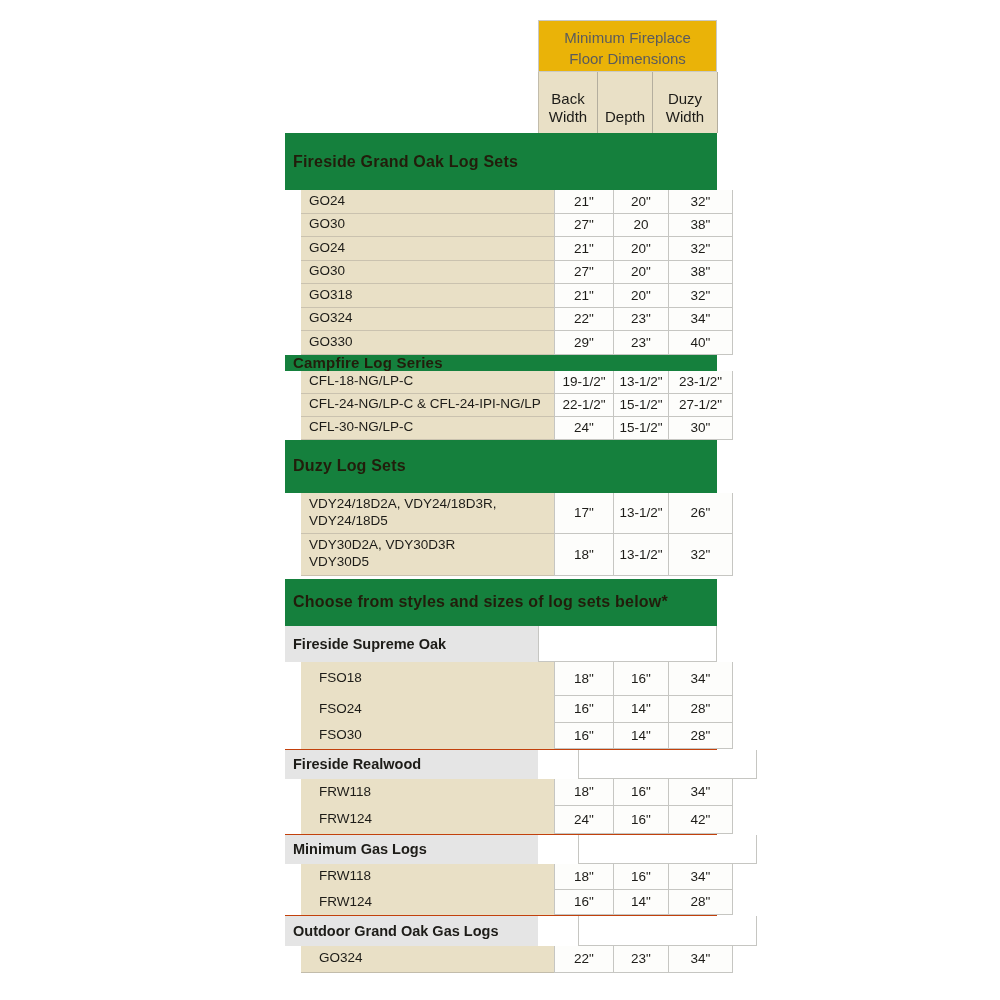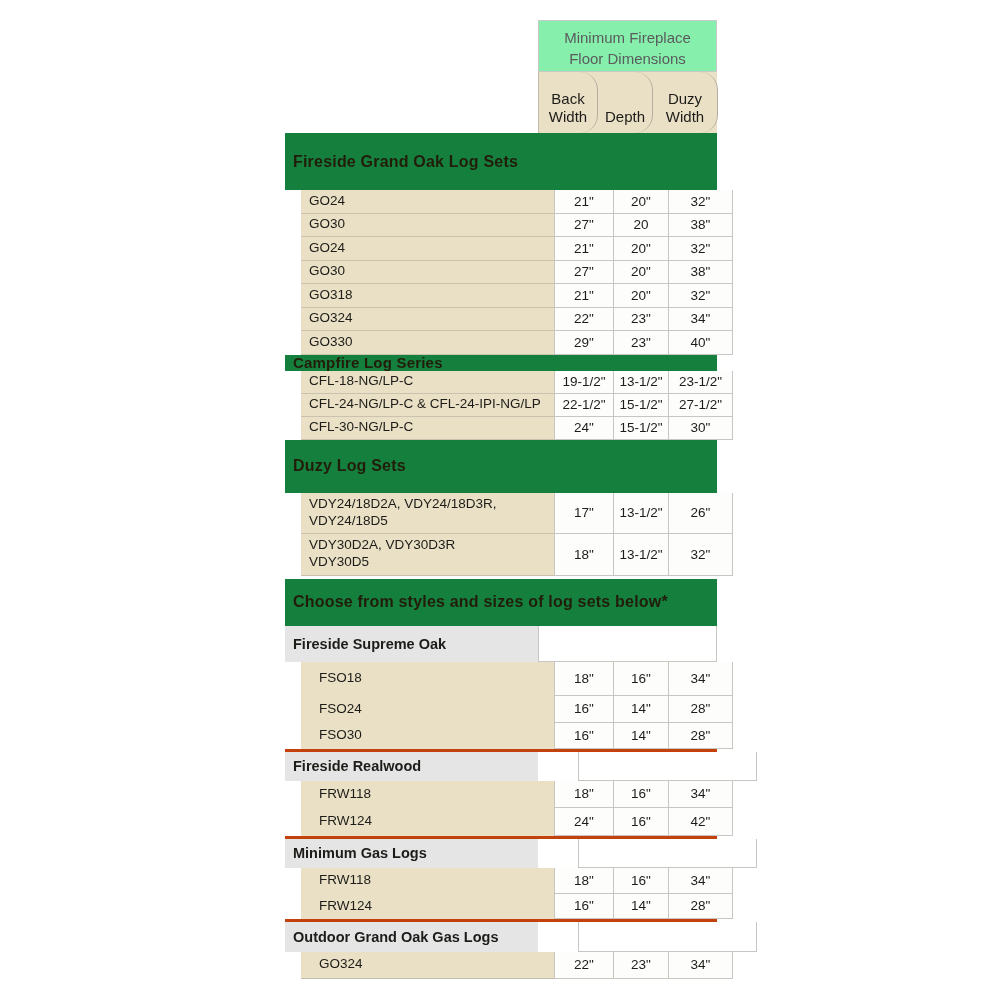--- a/index.html
+++ b/index.html
@@ -2,29 +2,29 @@
 <html><head>
 <meta charset="utf-8">
 <style>
   html,body{margin:0;padding:0;background:#ffffff;}
   .page{position:relative;width:1000px;height:1000px;background:#ffffff;overflow:hidden;
         font-family:"Liberation Sans",sans-serif;color:#1d1c18;}
   .tbl{position:absolute;left:285px;top:20px;width:432px;}
 
   
   .dim-title{margin-left:253px;width:179px;height:52px;box-sizing:border-box;
-    background:#86efac;border:1px solid #c9c9c5;color:#5a5b5d;text-align:center;
+    background:#eab308;border:1px solid #c9c9c5;color:#5a5b5d;text-align:center;
     font-size:15px;line-height:1.4;padding-top:6px;}
 
   
   .col-hdr{margin-left:253px;width:179px;height:61px;box-sizing:border-box;background:#e9e0c6;
     display:grid;grid-template-columns:59px 55px 65px;border-left:1px solid #c2bcab;}
   .col-hdr .c{display:flex;align-items:flex-end;justify-content:center;text-align:center;
     font-size:15px;line-height:1.25;padding-bottom:6px;border-right:1px solid #b4ae9e;
-    box-sizing:border-box;color:#1d1c18;border-radius:18px;}
+    box-sizing:border-box;color:#1d1c18;}
 
   
   .band{background:#15803d;color:#221d0b;font-weight:bold;font-size:16px;
     display:flex;align-items:center;padding-left:8px;box-sizing:border-box;letter-spacing:.2px;}
   .band-tall{height:57px}.band-thin{height:16px}.band-mid{height:53px}
   .band-choose{height:47px;margin-top:3px}
 
   
   .row{display:grid;grid-template-columns:253px 59px 55px 65px;box-sizing:border-box;padding-left:16px;}
   .row .lbl{background:#e9e0c6;font-size:13.5px;padding-left:8px;display:flex;
@@ -34,21 +34,21 @@
     border-bottom:1px solid #c6c6c2;border-left:1px solid #c6c6c2;box-sizing:border-box;}
   .row .val.last-col{border-right:1px solid #c6c6c2;}
   .r-a{height:23.5px}.r-b{height:23px}.r-c{height:41.5px}
 
   
   .subhdr{display:grid;grid-template-columns:253px 179px;box-sizing:border-box;}
   .subhdr .shl{background:#e5e5e5;font-weight:bold;font-size:14.5px;padding-left:8px;
     display:flex;align-items:center;box-sizing:border-box;}
   .subhdr .blank{background:#ffffff;border-left:1px solid #c6c6c2;border-right:1px solid #c6c6c2;
     border-bottom:1px solid #c6c6c2;box-sizing:border-box;}
-  .subhdr.bt{border-top:3px solid #c2410c;gap:40px;}
+  .subhdr.bt{border-top:1px solid #c2410c;gap:40px;}
 
   
   .brow .lbl{border-bottom:none;padding-left:18px;}
   .brow.last .lbl{border-bottom:1px solid #c2bcab;}
 
   .h36{height:36px}.h34{height:34px}.h30{height:30px}.h29{height:29px}
   .h28{height:28px}.h27{height:27px}.h26{height:26px}.h25{height:25px}
 </style>
 </head>
 <body>

